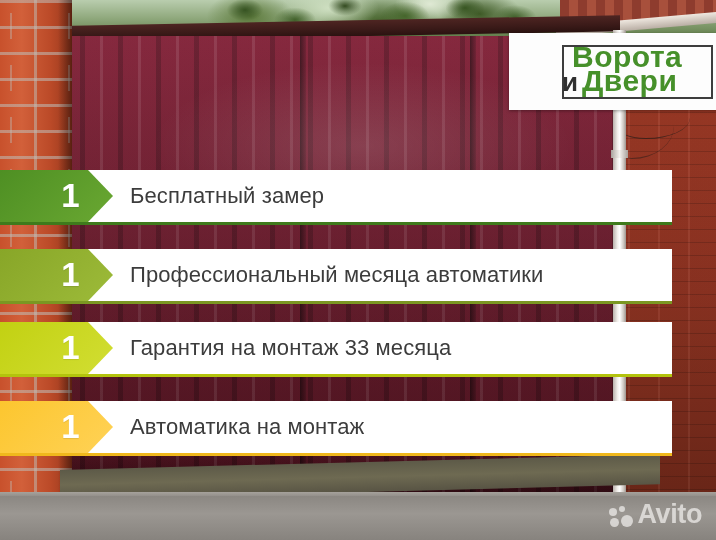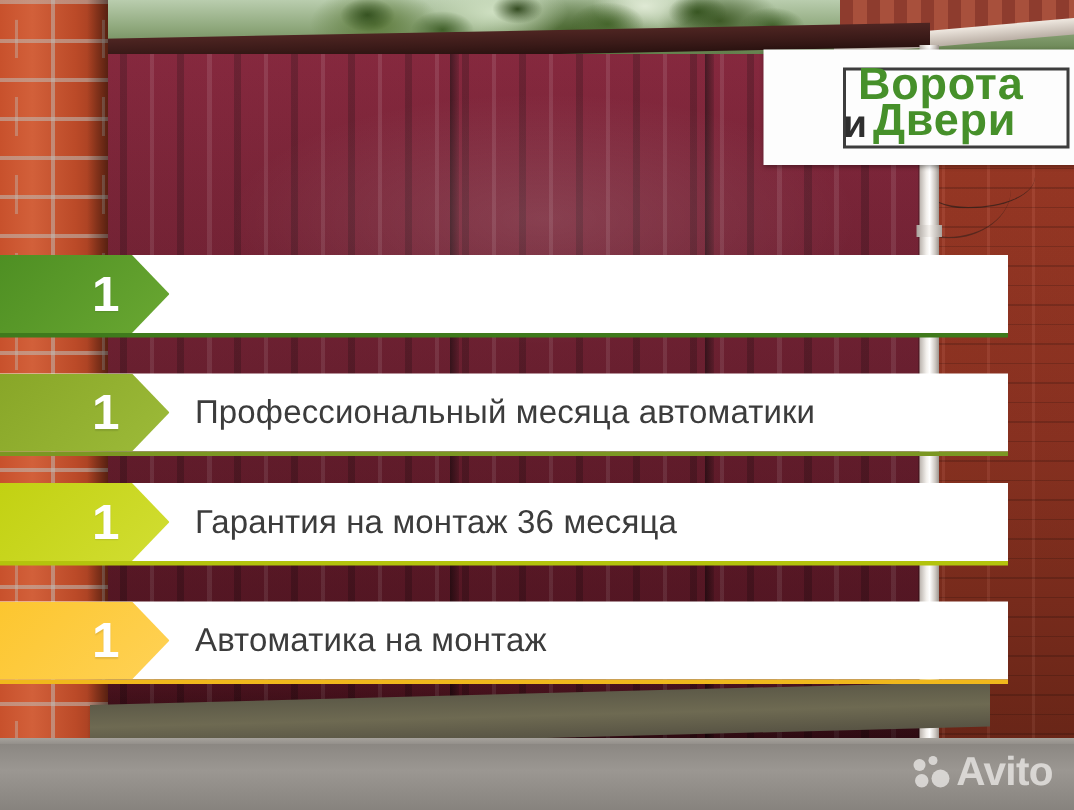--- a/index.html
+++ b/index.html
@@ -241,21 +241,21 @@
     position:absolute;left:130px;top:0;height:52px;
     display:flex;align-items:center;
     font-size:22px;color:#3c3c3c;letter-spacing:.1px;
     white-space:nowrap;
     font-family:"Liberation Sans","DejaVu Sans",sans-serif;
   }
 
   
   .avito{
     position:absolute;right:14px;bottom:12px;
-    display:flex;align-items:center;gap:5px;
+    display:flex;align-items:flex-end;gap:5px;
     opacity:.72;
   }
   .avito-dots{position:relative;width:24px;height:22px;}
   .avito-dots i{position:absolute;display:block;border-radius:50%;background:#f0eeec;}
   .avito-d1{left:0;top:2px;width:8px;height:8px;}
   .avito-d2{left:10px;top:0px;width:6px;height:6px;}
   .avito-d3{left:1px;top:12px;width:9px;height:9px;}
   .avito-d4{left:12px;top:9px;width:12px;height:12px;}
   .avito-word{
     font-size:27px;font-weight:bold;color:#f2f0ee;line-height:1;
@@ -307,38 +307,39 @@
     </div>
   </div>
 
   <div class="rows">
 
     <div class="row" style="top:170px">
       <div class="row-bar"></div>
       <div class="chev" style="background:linear-gradient(135deg,#4e8f23,#6aa832)">
         <span class="chev-num">1</span>
       </div>
+      <div class="row-label">Бесплатный замер</div>
       <div class="row-underline" style="background:#3f7a1c"></div>
     </div>
 
     <div class="row" style="top:249px">
       <div class="row-bar"></div>
       <div class="chev" style="background:linear-gradient(135deg,#88a628,#9dbb39)">
         <span class="chev-num">1</span>
       </div>
       <div class="row-label">Профессиональный месяца автоматики</div>
       <div class="row-underline" style="background:#7b9722"></div>
     </div>
 
     <div class="row" style="top:322px">
       <div class="row-bar"></div>
       <div class="chev" style="background:linear-gradient(135deg,#c2d112,#d2de33)">
         <span class="chev-num">1</span>
       </div>
-      <div class="row-label">Гарантия на монтаж 36 месяца</div>
+      <div class="row-label">Гарантия на монтаж 33 месяца</div>
       <div class="row-underline" style="background:#b3c30d"></div>
     </div>
 
     <div class="row" style="top:401px">
       <div class="row-bar"></div>
       <div class="chev" style="background:linear-gradient(135deg,#fcc62f,#ffd256)">
         <span class="chev-num">1</span>
       </div>
       <div class="row-label">Автоматика на монтаж</div>
       <div class="row-underline" style="background:#f0b81c"></div>

